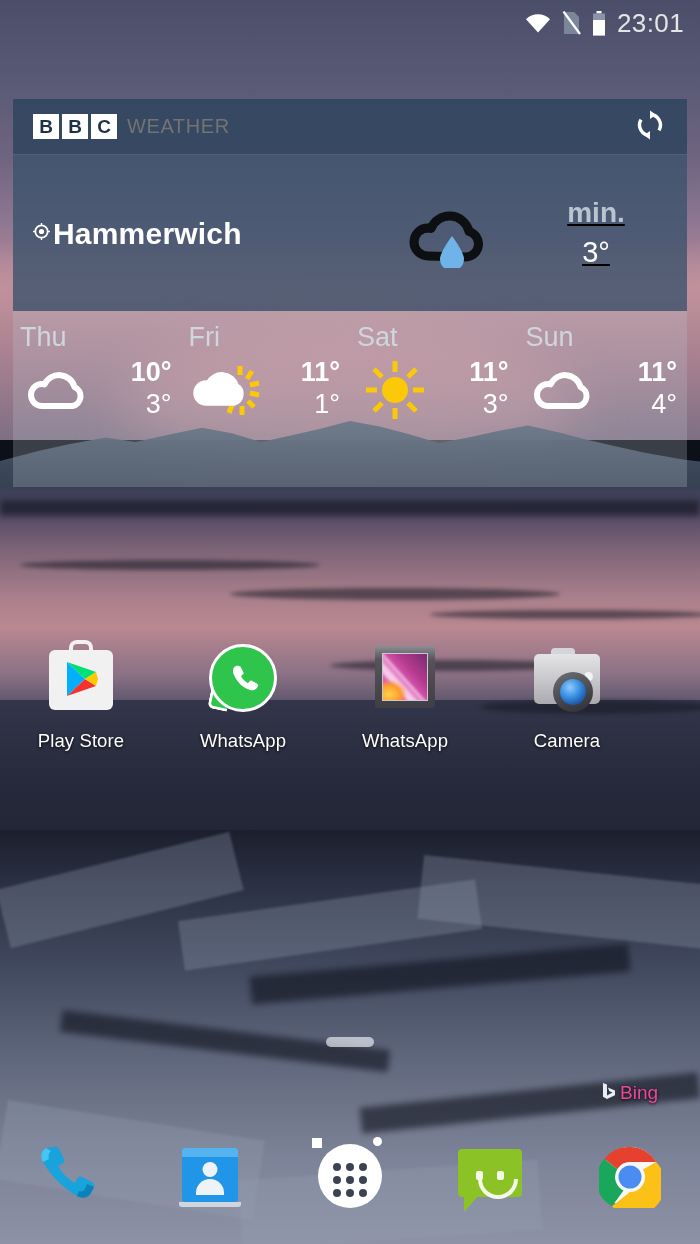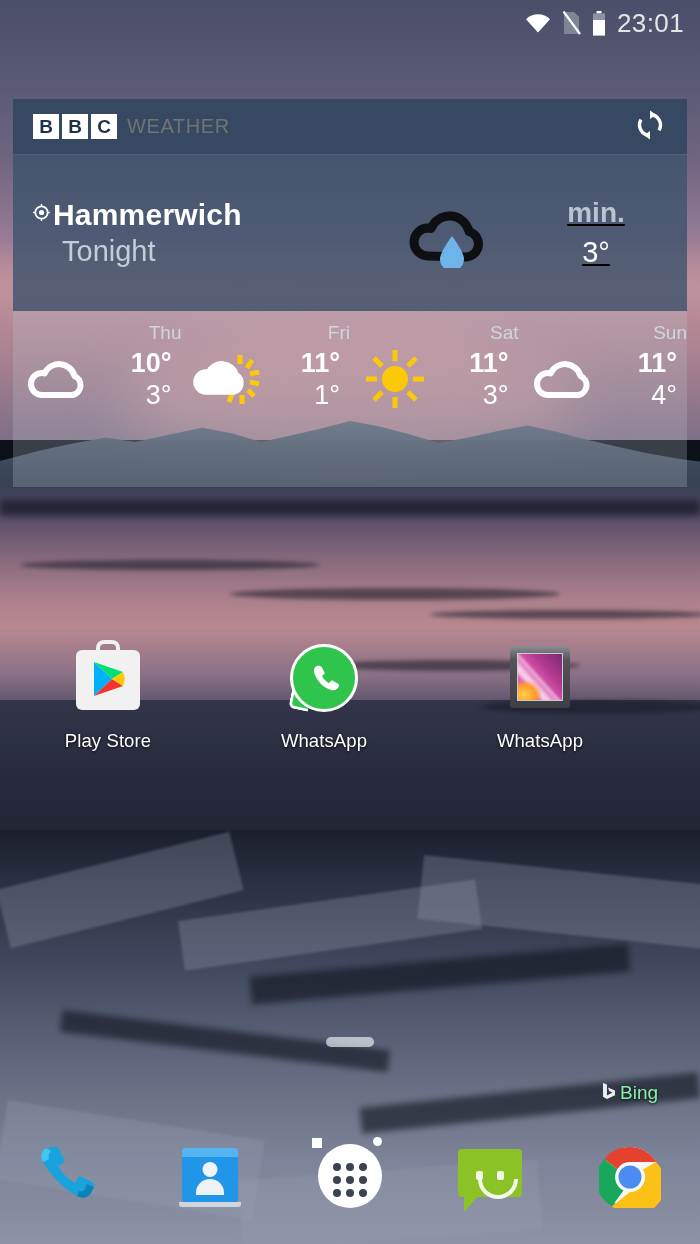--- a/index.html
+++ b/index.html
@@ -114,26 +114,25 @@
 
   .wg-forecast {
     position:absolute; left:0; top:212px; width:100%; height:176px;
     background:rgba(190,198,210,.26);
     display:flex;
   }
   .day {
     flex:1; position:relative; padding-top:12px;
   }
   .day-name {
-    color:#cfd6de; font-size:19px; font-weight:400; padding-left:28px;
+    color:#cfd6de; font-size:27px; font-weight:400; padding-left:7px;
     line-height:1.1;
-    text-align:right;
   }
   .day-body {
-    display:flex; align-items:flex-start; justify-content:space-between;
+    display:flex; align-items:flex-end; justify-content:space-between;
     padding:4px 6px 0 10px;
   }
   .day-icon { width:70px; height:62px; display:flex; align-items:center; justify-content:center; }
   .day-temps { text-align:right; padding-right:4px; }
   .t-hi { color:#fff; font-size:27px; font-weight:700; line-height:1.15; }
   .t-lo { color:#fff; font-size:27px; font-weight:400; line-height:1.25; }
 
   
   #appgrid {
     position:absolute; left:0; top:640px; width:648px; height:140px;
@@ -279,21 +278,21 @@
     border-radius:0 0 22px 22px;
   }
 
   
   .cr-wrap { position:absolute; left:9px; top:10px; width:62px; height:62px; }
   .bing-label {
     position:absolute; top:-26px; left:50%; transform:translateX(-50%);
     display:flex; align-items:center; gap:4px; white-space:nowrap;
   }
   .bing-text {
-    color:#86efac; font-size:19px; text-shadow:0 1px 3px rgba(0,0,0,.85);
+    color:#ec4899; font-size:19px; text-shadow:0 1px 3px rgba(0,0,0,.85);
   }
 </style>
 </head>
 <body>
 
 <div id="wallpaper">
   <div class="wp-sky"></div>
   <div class="wp-sky2"></div>
   <div class="glow" style="left:120px;top:330px;width:460px;height:140px;background:rgba(240,170,170,.35);"></div>
   <div class="wp-mtn"></div>
@@ -369,21 +368,20 @@
             <circle cx="8.5" cy="8.5" r="6.2" fill="none" stroke="#ffffff" stroke-width="1.8"></circle>
             <circle cx="8.5" cy="8.5" r="2.6" fill="#ffffff"></circle>
             <rect x="7.8" y="0" width="1.4" height="3" fill="#ffffff"></rect>
             <rect x="7.8" y="14" width="1.4" height="3" fill="#ffffff"></rect>
             <rect x="0" y="7.8" width="3" height="1.4" fill="#ffffff"></rect>
             <rect x="14" y="7.8" width="3" height="1.4" fill="#ffffff"></rect>
           </svg>
         </span>
         <span class="loc-name">Hammerwich</span>
       </div>
-      <div class="loc-when">Tonight</div>
     </div>
 
     <div class="wg-cur-icon">
       <span>
         <svg width="104" height="74" viewBox="0 0 104 74">
           <path d="M28 62 a14 14 0 0 1 0-28 a11 11 0 0 1 3 .5 a20 20 0 0 1 38 3 a13 13 0 0 1 -3 25.5 Z" fill="none" stroke="#0d0f12" stroke-width="9" stroke-linejoin="round"></path>
           <path d="M52 42 C52 42 40 58 40 65 a12 12 0 0 0 24 0 C64 58 52 42 52 42 Z" fill="#6fb4e8"></path>
         </svg>
       </span>
     </div>
@@ -511,20 +509,32 @@
         <div class="gl-pic">
           <div class="gl-streak" style="left:6px;top:-10px;width:6px;height:70px;"></div>
           <div class="gl-streak" style="left:18px;top:-12px;width:3px;height:70px;opacity:.75;"></div>
           <div class="gl-orange"></div>
         </div>
       </div>
     </div>
     <div class="app-label">WhatsApp</div>
   </div>
 
+  <div class="app">
+    <div class="app-icon">
+      <div class="cam-bump"></div>
+      <div class="cam-body">
+        <div class="cam-flash"></div>
+        <div class="cam-lens-out">
+          <div class="cam-lens-in"></div>
+        </div>
+      </div>
+    </div>
+    <div class="app-label">Camera</div>
+  </div>
 
 </div>
 
 <div id="page-indicator"></div>
 
 <div id="dock">
 
   <div class="dock-item">
     <div class="dock-icon">
       <div class="ph-wrap">

